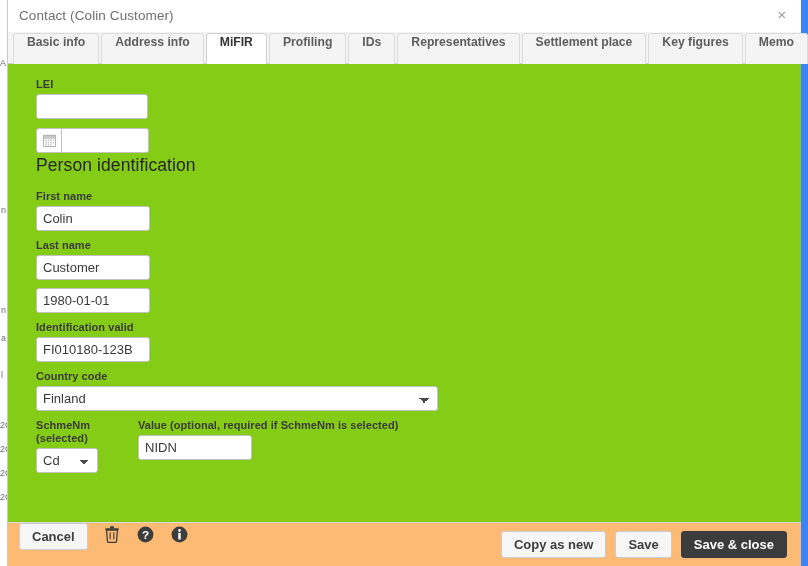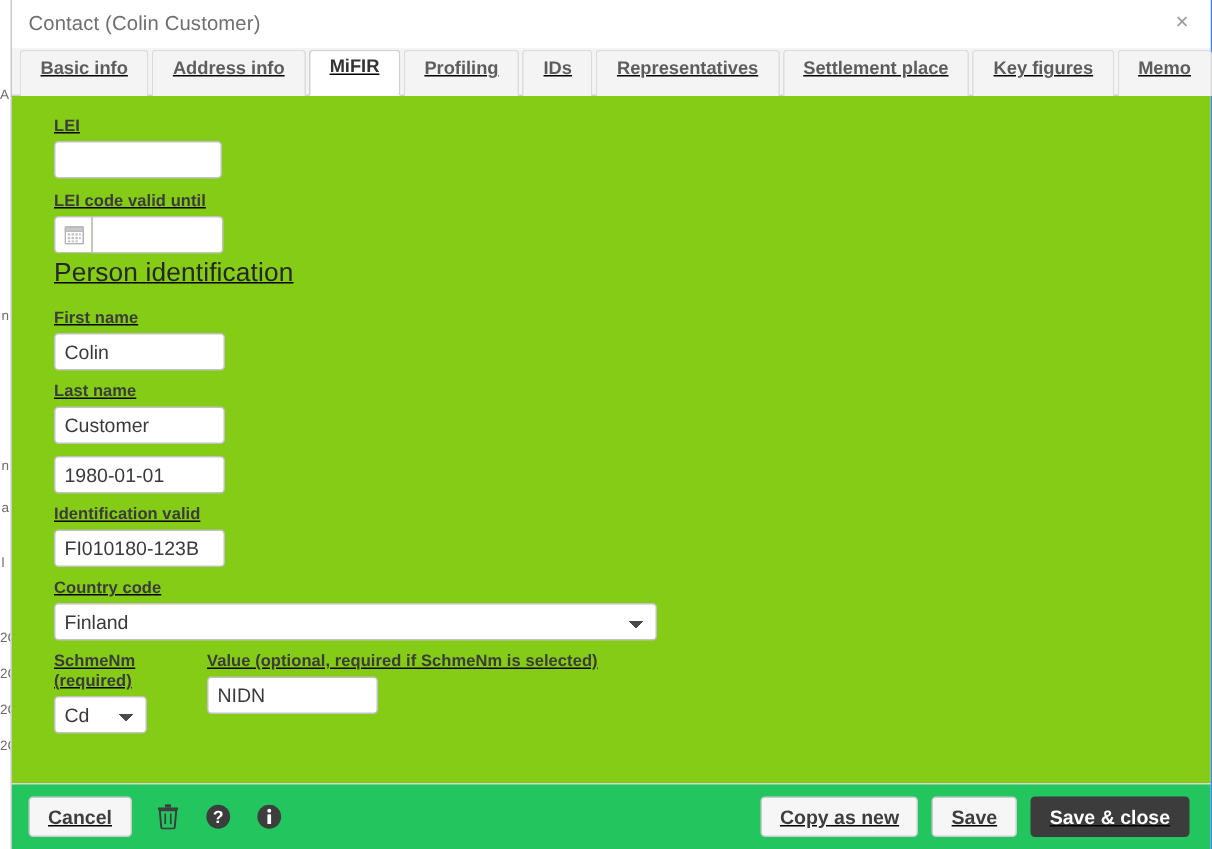--- a/index.html
+++ b/index.html
@@ -25,24 +25,23 @@
     white-space: nowrap;
   }
 
   
   #modal {
     position: absolute;
     left: 7px; top: 0;
     width: 801px; height: 566px;
     background: #ffffff;
     border-left: 1px solid #c8c8c8;
-    border-right: 1px solid #3b82f6;
+    border-right: 7px solid #3b82f6;
     display: flex;
     flex-direction: column;
-    text-decoration: underline;
   }
 
   
   .titlebar {
     position: relative;
     height: 32px;
     flex: 0 0 32px;
     background: #ffffff;
     border-bottom: 1px solid #ffffff;
   }
@@ -72,24 +71,24 @@
     height: 32px;
     background: #f4f4f4;
     border-bottom: 1px solid #d0d0d0;
     display: flex;
     align-items: flex-end;
     padding: 0 0 0 5px;
   }
   .tab {
     position: relative;
     height: 31px;
-    padding: 12px 13px;
+    padding: 1px 13px;
     margin-right: 2px;
     display: flex;
-    align-items: flex-end;
+    align-items: flex-start;
     font-size: 12.2px;
     font-weight: bold;
     color: #5d5d5d;
     background: #f4f4f4;
     border: 1px solid #dcdcdc;
     border-bottom: none;
     border-radius: 3px 3px 0 0;
     cursor: pointer;
     white-space: nowrap;
     top: 1px;
@@ -188,24 +187,23 @@
 
   
   .pair { display: flex; align-items: flex-start; gap: 0; }
   .pair .col-a { width: 102px; }
   .pair .col-b { }
 
   
   .modal-footer {
     flex: 0 0 44px;
     height: 44px;
-    background: #22c55e;
+    background: #fdba74;
     border-top: 1px solid #d8d8d8;
     display: flex;
-    align-items: center;
     padding: 0 14px 0 11px;
   }
   .btn {
     font-family: "Liberation Sans", sans-serif;
     font-size: 13px;
     font-weight: bold;
     color: #3d3d3d;
     background: #f6f6f6;
     border: 1px solid #cccccc;
     border-radius: 3px;
@@ -286,21 +284,20 @@
     </div>
 
   <div class="modal-body">
 
     <div class="row">
       <div class="field-label">LEI</div>
       <input class="txt w-narrow" type="text" value="" style="">
     </div>
 
     <div class="row" style="margin-top:9px;">
-      <div class="field-label">LEI code valid until</div>
       <div class="input-group">
         <button class="cal-btn">
           <svg width="13" height="13" viewBox="0 0 14 14" aria-hidden="true">
             <rect x="0.5" y="1.5" width="13" height="12" rx="1" fill="none" stroke="#b3b3b3" stroke-width="1.2"></rect>
             <rect x="0.5" y="1.5" width="13" height="3" fill="#c9c9c9" stroke="#b3b3b3" stroke-width="0.8"></rect>
             <rect x="2.4" y="6" width="1.7" height="1.6" fill="#c0c0c0"></rect>
             <rect x="5.1" y="6" width="1.7" height="1.6" fill="#c0c0c0"></rect>
             <rect x="7.8" y="6" width="1.7" height="1.6" fill="#c0c0c0"></rect>
             <rect x="10.5" y="6" width="1.2" height="1.6" fill="#c0c0c0"></rect>
             <rect x="2.4" y="8.6" width="1.7" height="1.6" fill="#c0c0c0"></rect>
@@ -340,21 +337,21 @@
     </div>
 
     <div class="row" style="margin-top:8px;">
       <div class="field-label">Country code</div>
       <select class="sel sel-country" id="country-select"><option value="Finland">Finland</option></select>
     </div>
 
     <div class="row" style="margin-top:8px;">
       <div class="pair">
         <div class="col-a">
-          <div class="field-label">SchmeNm (required)</div>
+          <div class="field-label">SchmeNm (selected)</div>
           <select class="sel sel-schme" id="schme-select"><option value="Cd">Cd</option></select>
         </div>
         <div class="col-b">
           <div class="field-label">Value (optional, required if SchmeNm is selected)</div>
           <input class="txt" style="width: 114px;" type="text" value="NIDN">
         </div>
       </div>
     </div>
 
   </div>

